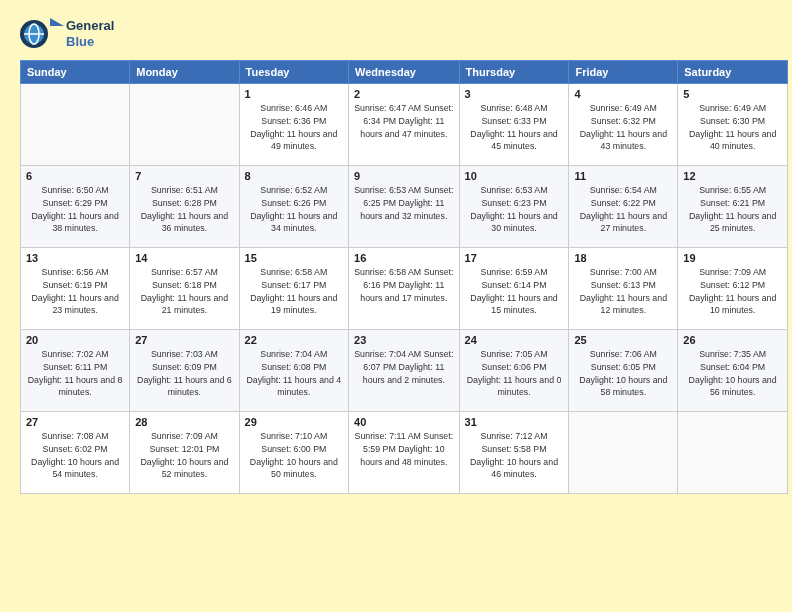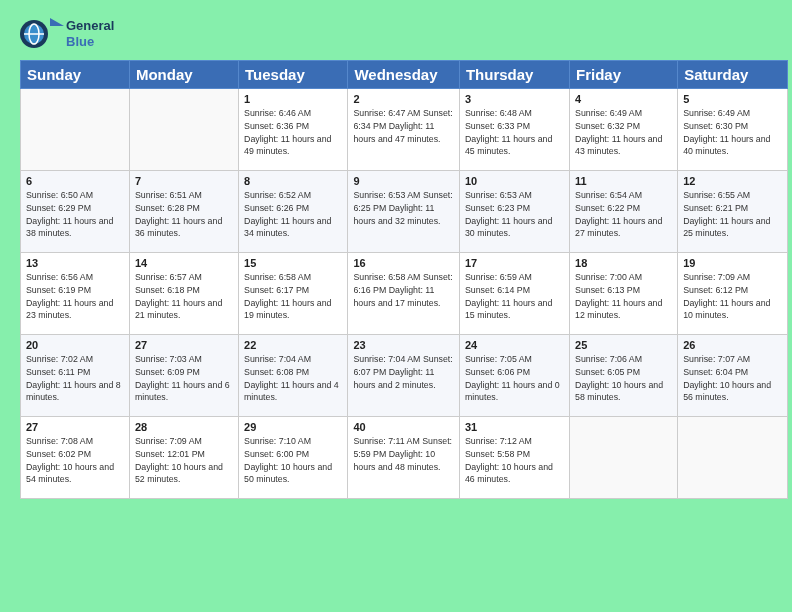--- a/index.html
+++ b/index.html
@@ -7,21 +7,21 @@
       font-family: Arial, sans-serif;
       background: #fff;
       width: 792px;
       height: 612px;
       overflow: hidden;
     }
     .page {
       width: 792px;
       height: 612px;
       padding: 16px 4px 10px 20px;
-      background: #86efac;
+      background: #fef9c3;
     }
     .header {
       display: flex;
       justify-content: space-between;
       align-items: flex-start;
       margin-bottom: 8px;
     }
     .logo {
       display: flex;
       align-items: center;
@@ -49,21 +49,21 @@
     .calendar {
       width: 100%;
       border-collapse: collapse;
       font-size: 9.5px;
     }
     .calendar th {
       background: #3a6db5;
       color: #fff;
       text-align: left;
       padding: 5px 6px;
-      font-size: 15px;
+      font-size: 11px;
       font-weight: bold;
       border: 1px solid #5588cc;
     }
     .calendar td {
       border: 1px solid #ccc;
       vertical-align: top;
       padding: 4px 5px;
       width: 113px;
       height: 82px;
       color: #222;
@@ -76,20 +76,21 @@
       font-size: 11px;
       font-weight: bold;
       color: #222;
       display: block;
       margin-bottom: 2px;
     }
     .day-info {
       font-size: 8.8px;
       color: #333;
       line-height: 1.45;
+      text-align: center;
     }
     .empty-cell {
       background: #f9f9f9 !important;
     }
   </style>
 </head>
 <body>
 
 <div class="page">
   <div class="header">
@@ -301,21 +302,21 @@
           </td>
           <td>
             <span class="day-num">25</span>
             <div class="day-info">Sunrise: 7:06 AM
 Sunset: 6:05 PM
 Daylight: 10 hours
 and 58 minutes.</div>
           </td>
           <td>
             <span class="day-num">26</span>
-            <div class="day-info">Sunrise: 7:07 AM
+            <div class="day-info">Sunrise: 7:35 AM
 Sunset: 6:04 PM
 Daylight: 10 hours
 and 56 minutes.</div>
           </td>
         </tr>
         <tr>
           <td>
             <span class="day-num">27</span>
             <div class="day-info">Sunrise: 7:08 AM
 Sunset: 6:02 PM

